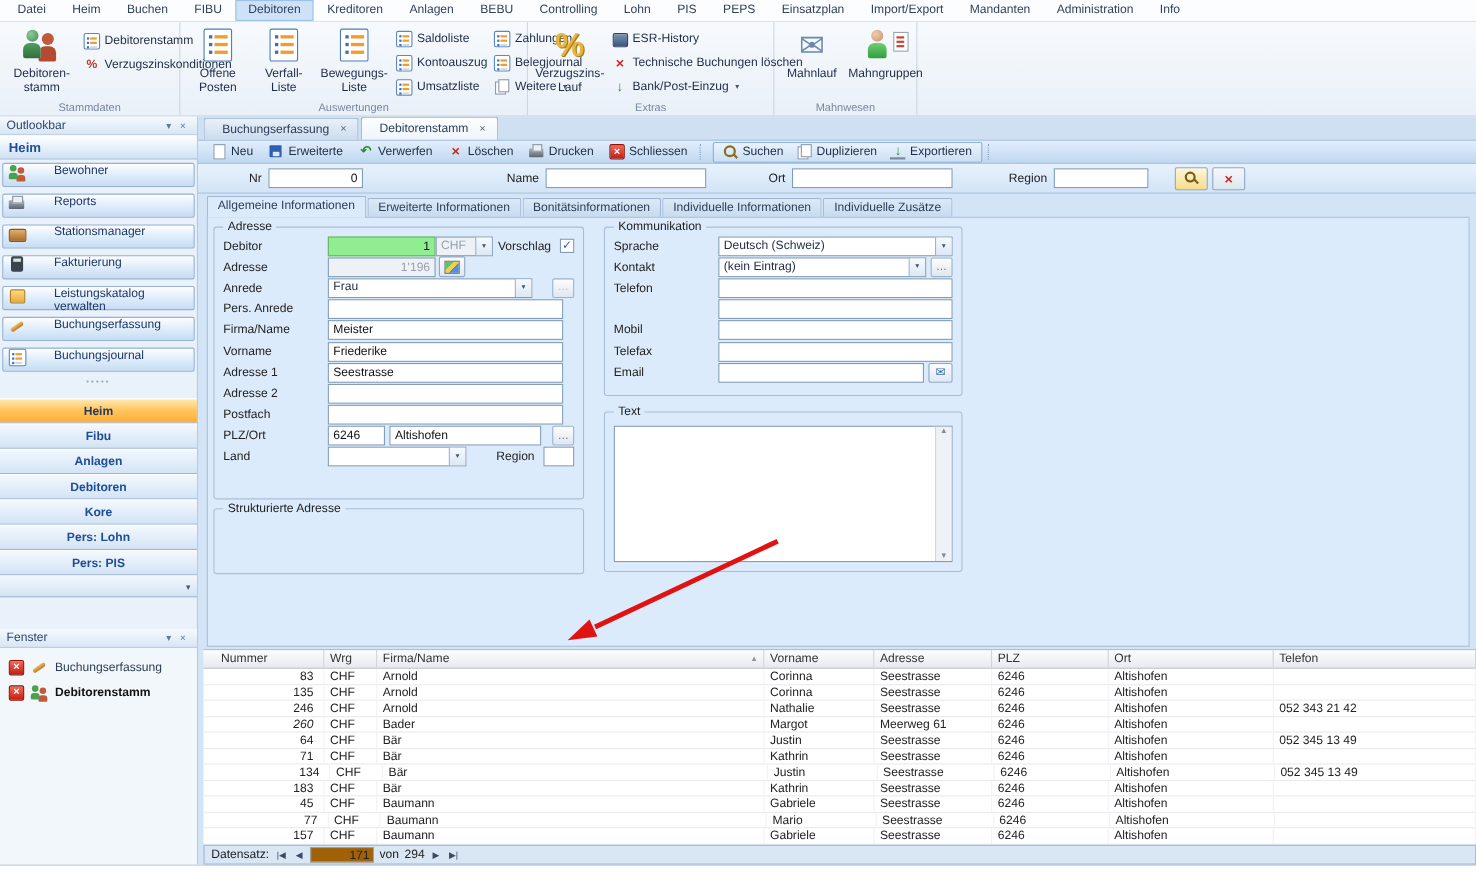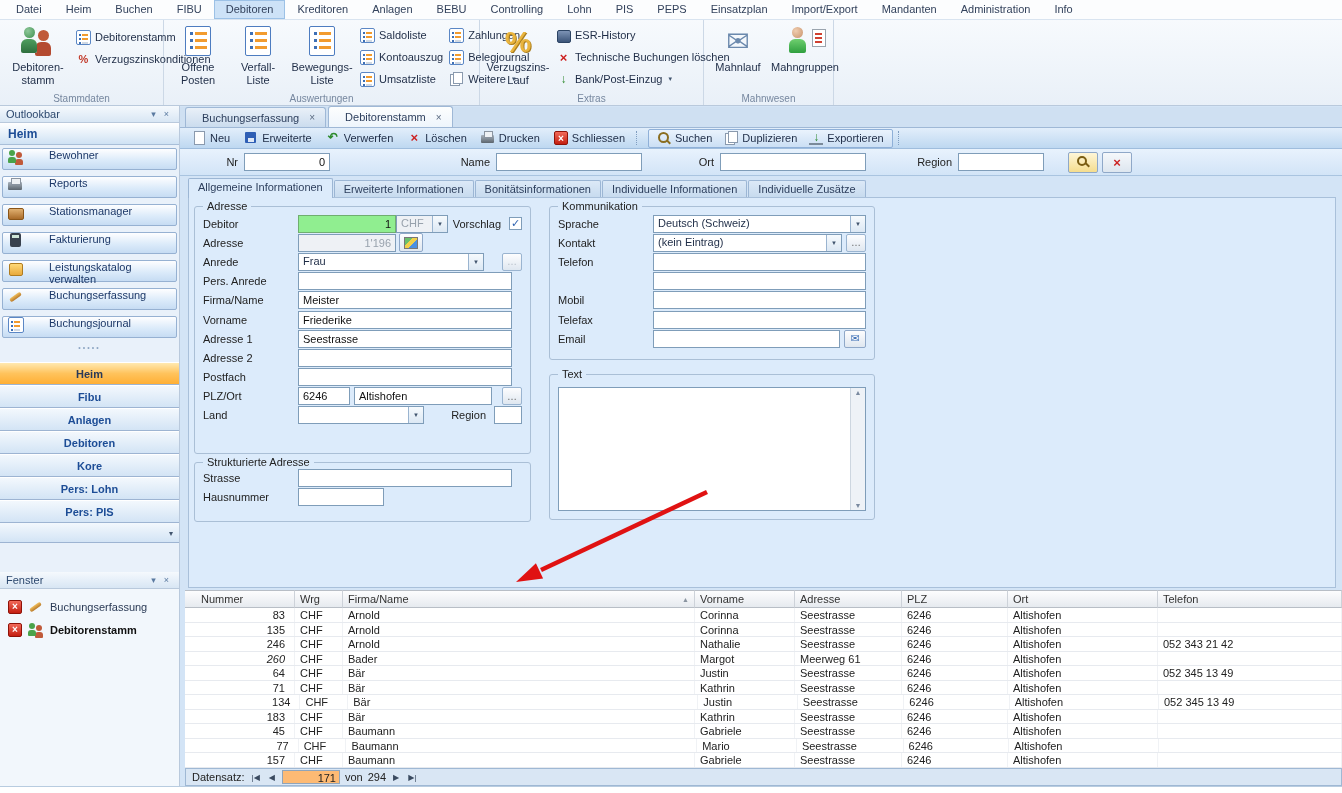--- a/index.html
+++ b/index.html
@@ -193,21 +193,21 @@
   .gridbody{position:absolute;left:5px;top:502px;width:1157px;height:160px;background:#fff;overflow:hidden;z-index:2}
   .gr{display:flex;height:14.5px;border-bottom:1px solid #e7eaef}
   .gc{font-size:11px;padding:0 5px;white-space:nowrap;overflow:hidden;border-right:1px solid #f0f2f5;
       line-height:14px;color:#222}
   .gc.numc{text-align:right;padding-right:9px}
 
   
   .recnav{position:absolute;left:5px;top:662px;width:1157px;height:18px;background:#d9e6f4;
           border:1px solid #9fb8d4;display:flex;align-items:center;gap:5px;padding:0 6px;font-size:11px;color:#222;z-index:2}
   .nbtn{font-size:8px;color:#3a4a60;padding:0 2px}
-  .nbox{width:58px;height:14px;background:#fdba74;border:1px solid #8fa4ba;font-size:11px;text-align:right;
+  .nbox{width:58px;height:14px;background:#a16207;border:1px solid #8fa4ba;font-size:11px;text-align:right;
         padding:0 3px;line-height:14px}
 
   .footline{position:absolute;left:0;top:786px;width:1342px;height:1px;background:#b8cce0}
   .arrowsvg{position:absolute;left:0;top:0;width:1342px;height:793px;pointer-events:none;z-index:60}
 </style>
 </head>
 <body>
 
 <div class="menubar" data-interactable="false">
     <div class="mi" data-interactable="true">Datei</div>
@@ -567,30 +567,20 @@
             <span class="dd" data-interactable="false">▼</span>
           </div>
           <span class="slabel" style="flex:1;padding-right:8px" data-interactable="false">Region</span>
           <input class="tin" style="width: 28px;" data-interactable="true" value="">
         </div>
       </div>
     </div>
 
     <div class="gbox" style="left:5px;top:264px;width:337px;height:60px" data-interactable="false">
       <span class="gtitle" data-interactable="false">Strukturierte Adresse</span>
-      <div style="padding-top:5px">
-        <div class="frow">
-          <span class="flabel" data-interactable="false">Strasse</span>
-          <input class="tin" style="width: 214px;" data-interactable="true" value="">
-        </div>
-        <div class="frow">
-          <span class="flabel" data-interactable="false">Hausnummer</span>
-          <input class="tin" style="width: 86px;" data-interactable="true" value="">
-        </div>
-      </div>
     </div>
 
     <div class="gbox" style="left:360px;top:8px;width:326px;height:154px" data-interactable="false">
       <span class="gtitle" data-interactable="false">Kommunikation</span>
       <div style="padding-top:7px">
         <div class="frow">
           <span class="flabel" data-interactable="false">Sprache</span>
           <div class="combo" style="width:216px" data-interactable="true">
             <span class="cval" data-interactable="false">Deutsch (Schweiz)</span>
             <span class="dd" data-interactable="false">▼</span>

